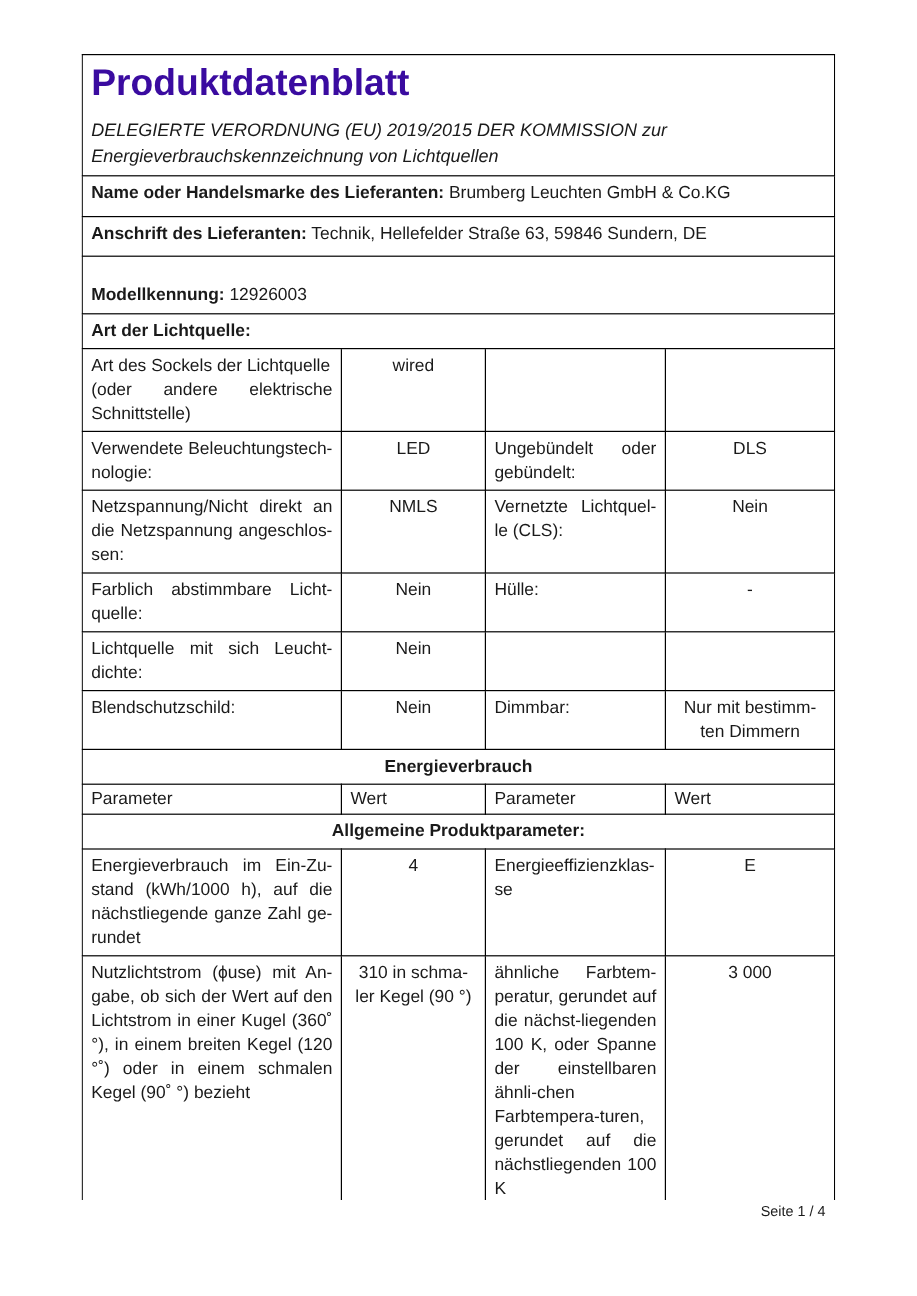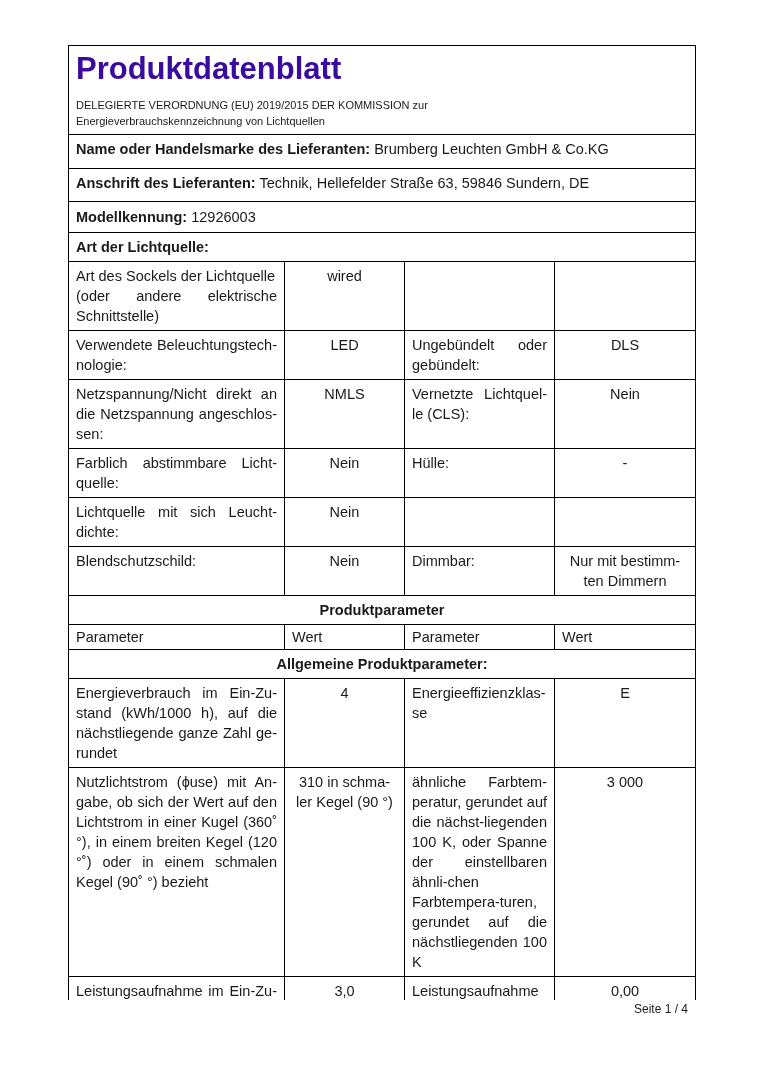--- a/index.html
+++ b/index.html
@@ -39,21 +39,21 @@
   }
   .title-cell { padding: 8px 7px 10px 7px; }
   h1.doc-title {
     font-size: 31px;
     font-weight: bold;
     color: #3a0ba0;
     letter-spacing: 0;
     margin: 2px 0 12px 0;
     line-height: 1.1;
   }
-  .reg-line { font-size: 11px; line-height: 1.45; }
+  .reg-line { font-size: 15px; line-height: 1.45; font-style: italic; }
   .kv b { font-weight: bold; }
   .kv { padding-top: 7px; padding-bottom: 7px; }
   .label-cell { text-align: justify; }
   .value-cell { text-align: center; padding: 4px 3px; }
   .section-head {
     text-align: center;
     font-weight: bold;
     padding: 2px 4px;
   }
   .preline { white-space: pre-line; }
@@ -93,21 +93,21 @@
           <span>Brumberg Leuchten GmbH &amp; Co.KG</span>
         </td>
       </tr>
       <tr>
         <td colspan="4" class="kv" style="height:33px">
           <b>Anschrift des Lieferanten:</b>
           <span>Technik, Hellefelder Straße 63, 59846 Sundern, DE</span>
         </td>
       </tr>
       <tr>
-        <td colspan="4" class="kv" style="height:29px;padding-top:5px;padding-bottom:5px">
+        <td colspan="4" class="kv" style="height:29px;padding-top:22px;padding-bottom:5px">
           <b>Modellkennung:</b>
           <span>12926003</span>
         </td>
       </tr>
       <tr>
         <td colspan="4" class="kv" style="height:24px;padding-top:4px;padding-bottom:4px">
           <b>Art der Lichtquelle:</b>
         </td>
       </tr>
 
@@ -143,21 +143,21 @@
         <td class="value-cell"></td>
       </tr>
       <tr>
         <td class="label-cell" style="height:41px">Blendschutzschild:</td>
         <td class="value-cell">Nein</td>
         <td class="label-cell">Dimmbar:</td>
         <td class="value-cell">Nur mit bestimm-ten Dimmern</td>
       </tr>
 
       <tr>
-        <td colspan="4" class="section-head" style="height:22px">Produktparameter</td>
+        <td colspan="4" class="section-head" style="height:22px">Energieverbrauch</td>
       </tr>
       <tr>
         <td style="height:22px;padding-top:2px;padding-bottom:2px">Parameter</td>
         <td style="padding-top:2px;padding-bottom:2px">Wert</td>
         <td style="padding-top:2px;padding-bottom:2px">Parameter</td>
         <td style="padding-top:2px;padding-bottom:2px">Wert</td>
       </tr>
       <tr>
         <td colspan="4" class="section-head" style="height:22px">Allgemeine Produktparameter:</td>
       </tr>

